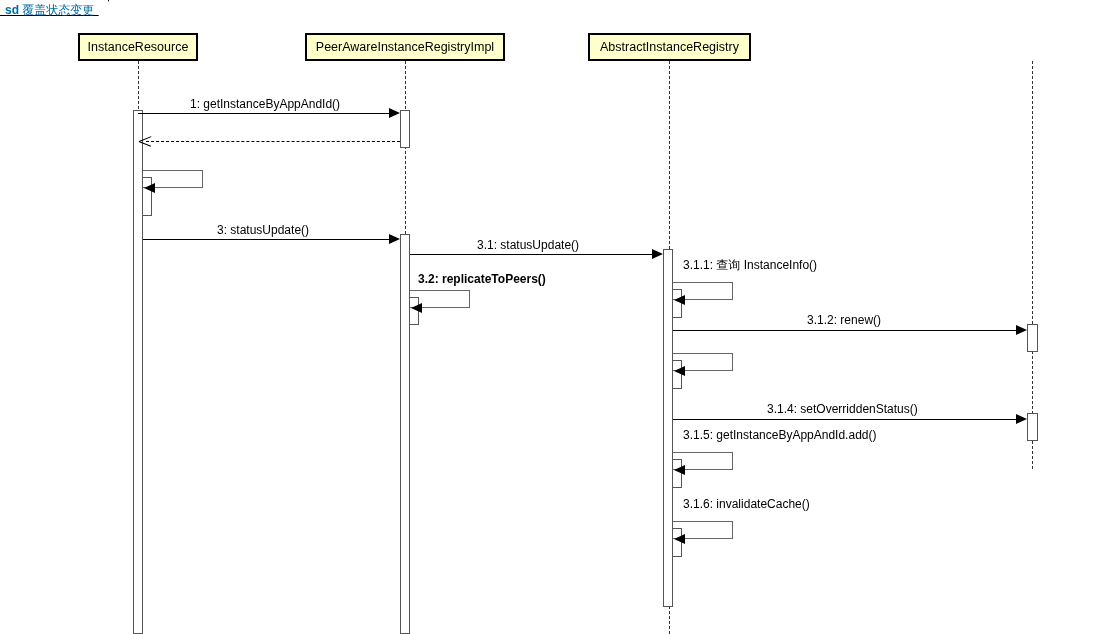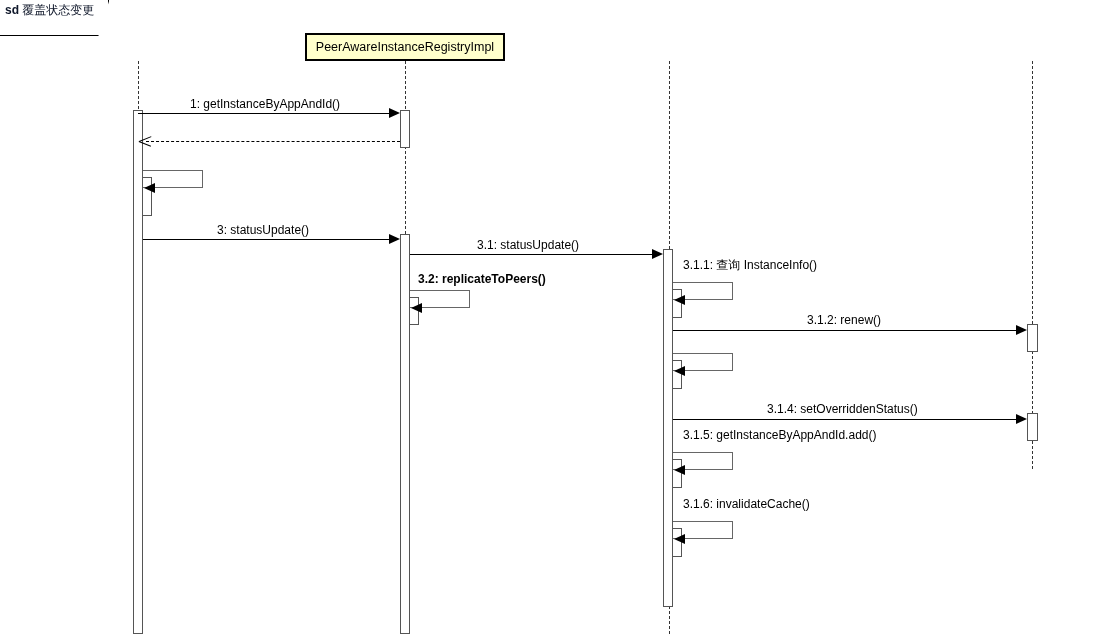--- a/index.html
+++ b/index.html
@@ -14,28 +14,28 @@
     background: #ffffff;
     font-family: "Liberation Sans", "DejaVu Sans", sans-serif;
     overflow: hidden;
   }
 
   
   .frame-tab {
     position: absolute;
     left: 0;
     top: 0;
-    height: 36px;
+    height: 16px;
     box-sizing: border-box;
     border-right: 1px solid #000;
     border-bottom: 1px solid #000;
     padding: 2px 14px 2px 5px;
     white-space: nowrap;
     font-size: 12px;
-    color: #0f172a;
+    color: #0369a1;
     background: #fff;
     -webkit-clip-path: polygon(0 0, 100% 0, calc(100% - 11px) 100%, 0 100%);
     clip-path: polygon(0 0, 100% 0, calc(100% - 11px) 100%, 0 100%);
   }
   .frame-tab .kw { font-weight: bold; }
   .frame-tab .nm { font-weight: normal; }
 
   
   .head {
     position: absolute;
@@ -124,22 +124,28 @@
 </head>
 <body>
 
 <div id="canvas">
 
   <div class="frame-tab">
     <span class="kw">sd</span>
     <span class="nm">覆盖状态变更</span>
   </div>
 
+  <div class="head" style="left:78px; top:33px; width:120px;">
+    <span>InstanceResource</span>
+  </div>
   <div class="head" style="left:305px; top:33px; width:200px;text-align:center;">
     <span>PeerAwareInstanceRegistryImpl</span>
+  </div>
+  <div class="head" style="left:588px; top:33px; width:163px;">
+    <span>AbstractInstanceRegistry</span>
   </div>
 
   <div class="lifeline" style="left:138px; top:61px; height:573px;"></div>
   <div class="lifeline" style="left:405px; top:61px; height:573px;"></div>
   <div class="lifeline" style="left:669px; top:61px; height:573px;"></div>
   <div class="lifeline" style="left:1032px; top:61px; height:408px;"></div>
 
   <div class="activation" style="left:133px; top:110px; width:10px; height:524px;"></div>
 
   <div class="activation" style="left:142px; top:177px; width:10px; height:39px;"></div>

